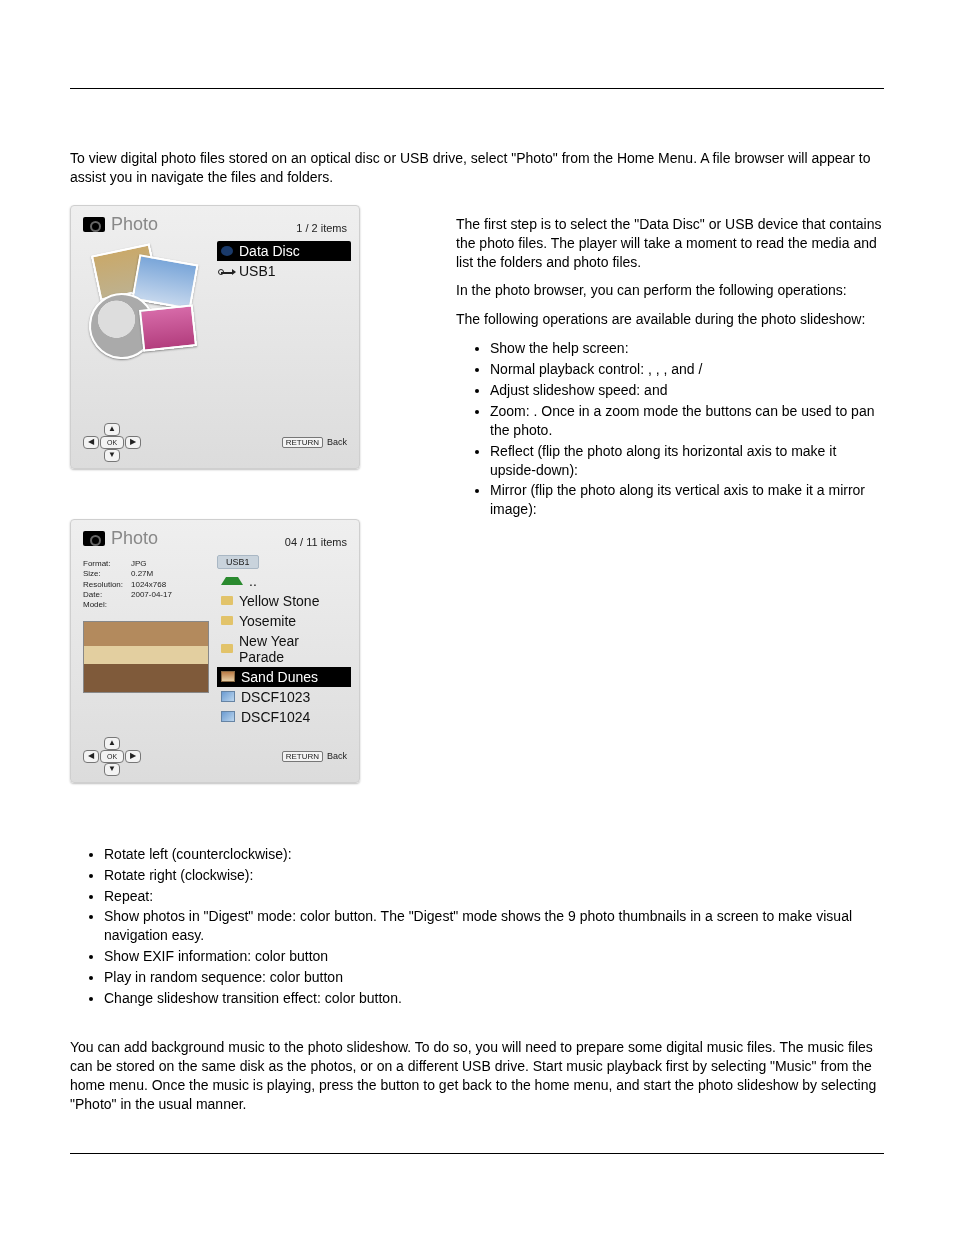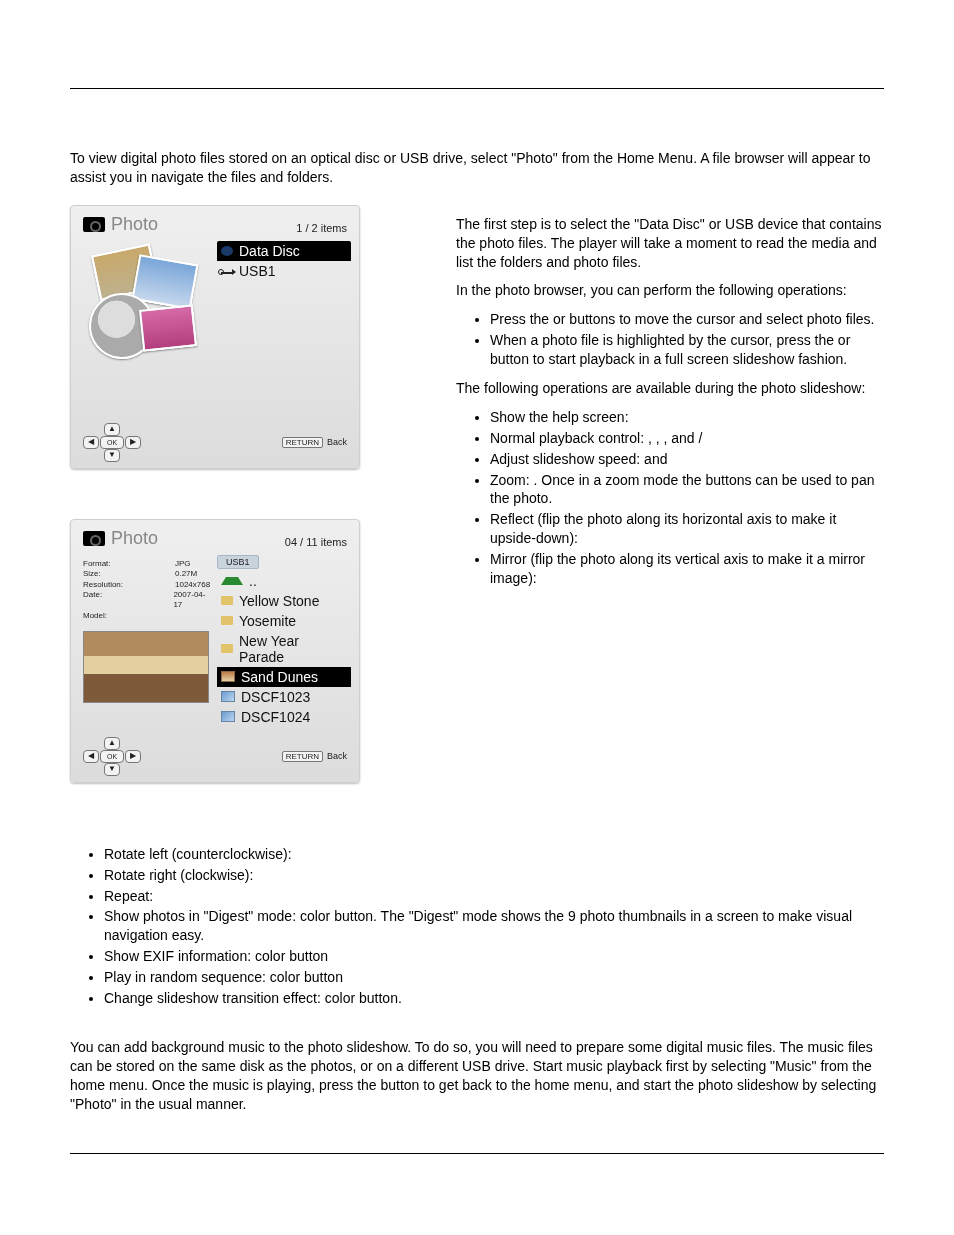--- a/index.html
+++ b/index.html
@@ -95,21 +95,21 @@
   .tile.b{left:50px; top:10px; transform:rotate(10deg); background:linear-gradient(#7aa6d9,#c5d7ed);}
   .tile.c{left:4px; top:44px; transform:rotate(6deg); background:radial-gradient(circle at 40% 40%, #ddd 0 35%, #aaa 36% 100%); border-radius:50%; width:62px; height:62px;}
   .tile.d{left:56px; top:58px; transform:rotate(-6deg); background:linear-gradient(#d66aa8,#b33e7e); width:50px; height:38px;}
 
   .meta {
     font-size: 8px;
     line-height: 1.3;
     color: #222;
     padding: 2px 0 4px 2px;
   }
-  .meta .row { display:flex;gap:44px; }
+  .meta .row { display:flex; }
   .meta .k { width:48px; }
   .meta .v { }
 
   .thumb-large {
     width: 124px; height: 70px;
     margin: 6px 0 0 2px;
     background: linear-gradient(180deg,#b38a5d 0 35%, #e3cfa0 35% 60%, #7f5a3a 60% 100%);
     border: 1px solid #888;
   }
 
@@ -312,24 +312,20 @@
             <span>Back</span>
           </div>
         </div>
       </div>
 
     </div>
 
     <div class="right-col">
       <div class="para">The first step is to select the "Data Disc" or USB device that contains the photo files.  The player will take a moment to read the media and list the folders and photo files.</div>
       <div class="para">In the photo browser, you can perform the following operations:</div>
-      <ul class="bul" id="browser-ops">
-          <li>Press the                                     or                          buttons to move the cursor and select photo files.</li>
-          <li>When a photo file is highlighted by the cursor, press the                  or               button to start playback in a full screen slideshow fashion.</li>
-        </ul>
       <div class="para">The following operations are available during the photo slideshow:</div>
       <ul class="bul" id="slide-ops">
           <li>Show the help screen:</li>
           <li>Normal playback control:              ,          ,             , and             /</li>
           <li>Adjust slideshow speed:             and</li>
           <li>Zoom:            .  Once in a zoom mode the                   buttons can be used to pan the photo.</li>
           <li>Reflect (flip the photo along its horizontal axis to make it upside-down):</li>
           <li>Mirror (flip the photo along its vertical axis to make it a mirror image):</li>
         </ul>
     </div>

